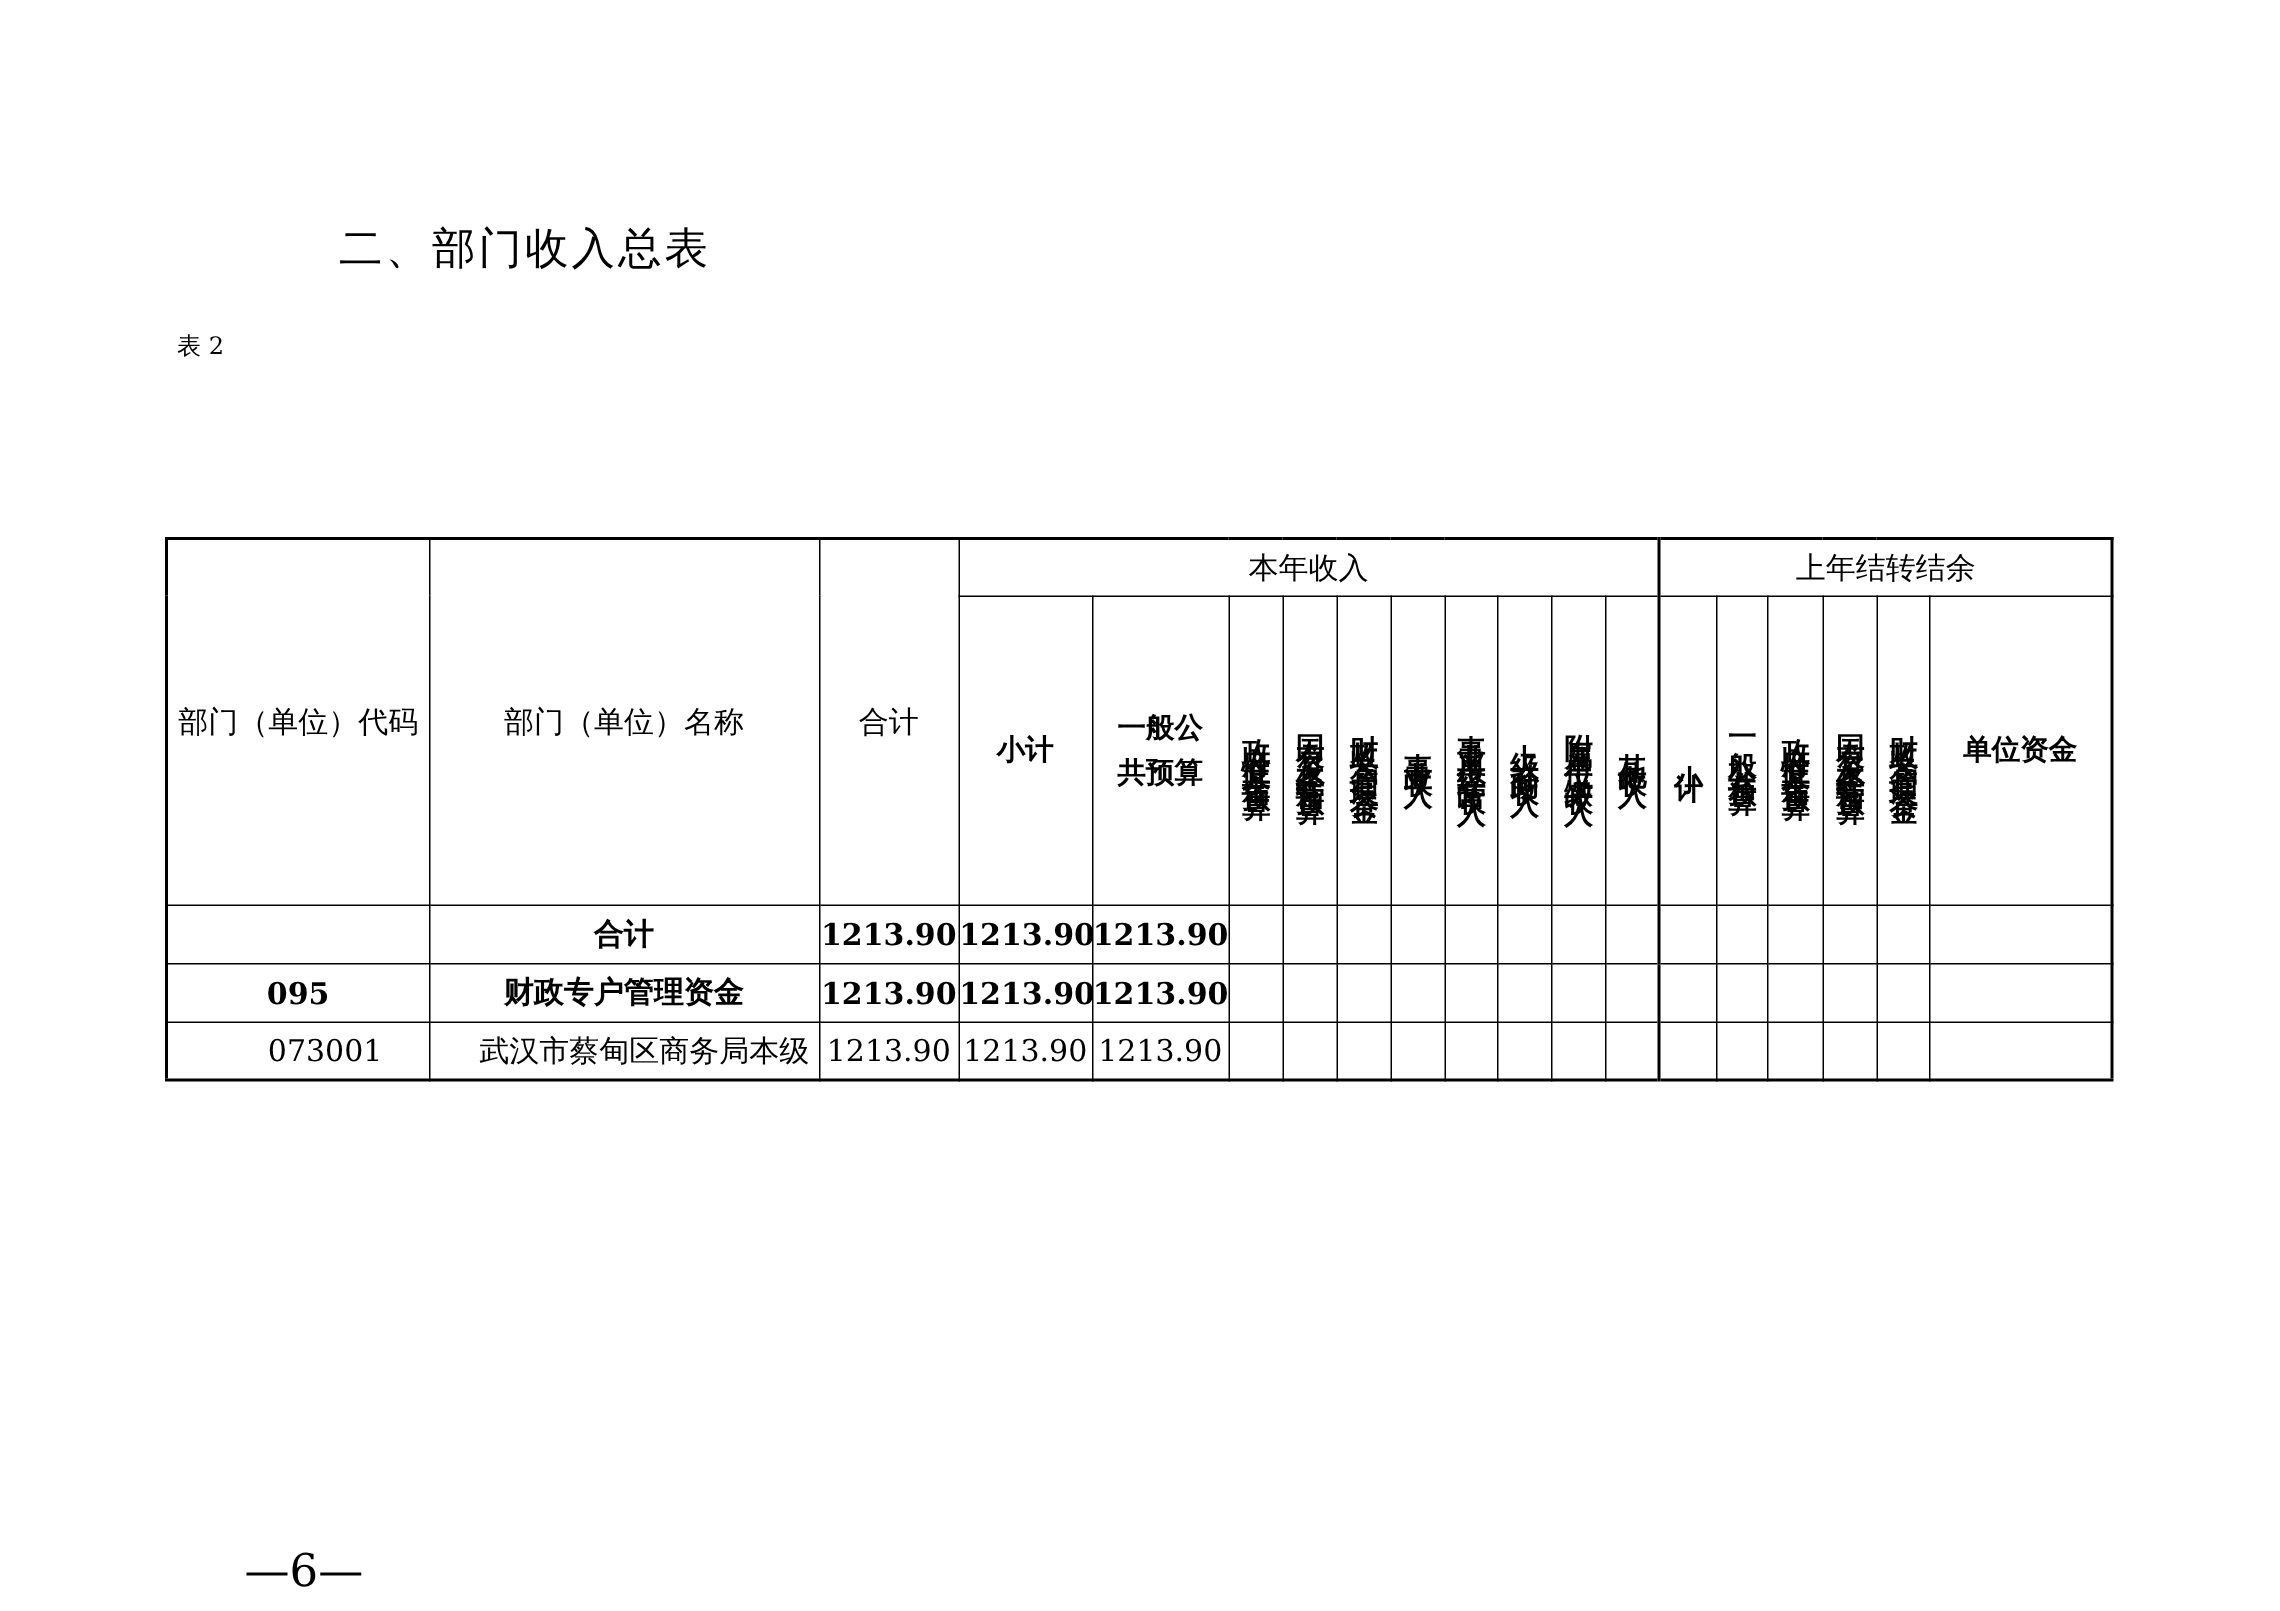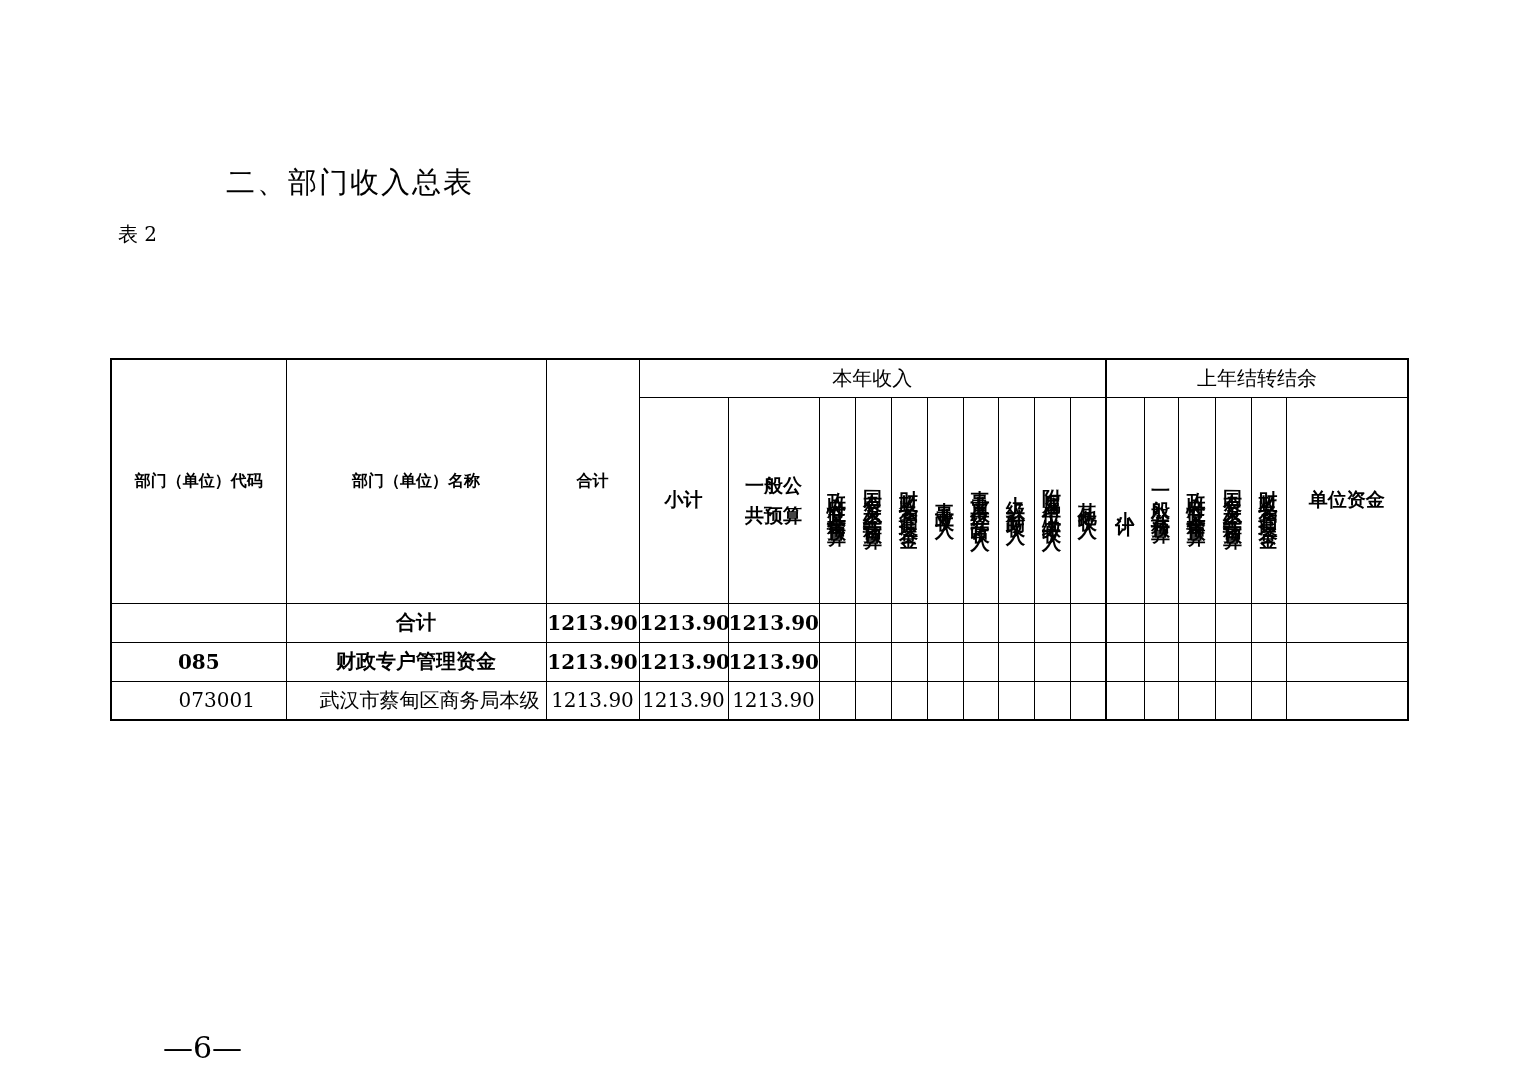--- a/index.html
+++ b/index.html
@@ -13,26 +13,25 @@
     font-family: "DejaVu Serif", "Liberation Serif", serif;
     overflow: hidden;
   }
   .section-heading {
     position: absolute;
     left: 226px; top 146px;
     top: 146px;
     font-size: 29px;
     letter-spacing: 2px;
     font-family: Liberation Serif, serif;
-    margin-top: 17px;
   }
   .table-label {
     position: absolute;
     left: 118px; top: 221px;
-    font-size: 20px;
+    font-size: 16px;
   }
   .doc-title {
     position: absolute;
     left: 110px; top: 266px;
     width: 1297px;
     text-align: center;
     font-size: 33px;
     font-weight: bold;
     letter-spacing: 2px;
     font-family: "DejaVu Sans", "Liberation Sans", sans-serif;
@@ -61,22 +60,22 @@
     text-align: center;
     overflow: hidden;
   }
   tr.band-row { height: 38px; }
   tr.sub-row { height: 206px; }
   tbody tr { height: 39px; }
   tbody tr td { border-top-width: 2px; font-size: 20px; }
   tbody { border-bottom: 2px solid #000; }
   th.big {
     font-family: "DejaVu Sans", "Liberation Sans", sans-serif;
-    font-weight: bold;
-    font-size: 16px;
+    font-weight: normal;
+    font-size: 20px;
   }
   th.band {
     font-family: "DejaVu Serif", "Liberation Serif", serif;
     font-weight: normal;
     font-size: 20px;
   }
   th.hdr {
     font-family: "DejaVu Sans", "Liberation Sans", sans-serif;
     font-weight: bold;
     font-size: 19px;
@@ -181,21 +180,21 @@
         <td></td>
         <td></td>
         <td class="sec-l"></td>
         <td></td>
         <td></td>
         <td></td>
         <td></td>
         <td></td>
       </tr>
       <tr class="bold-row">
-        <td class="code-cell">085</td>
+        <td class="code-cell">095</td>
         <td class="name-cell">财政专户管理资金</td>
         <td class="num-cell">1213.90</td>
         <td class="num-cell">1213.90</td>
         <td class="num-cell">1213.90</td>
         <td></td>
         <td></td>
         <td></td>
         <td></td>
         <td></td>
         <td></td>

